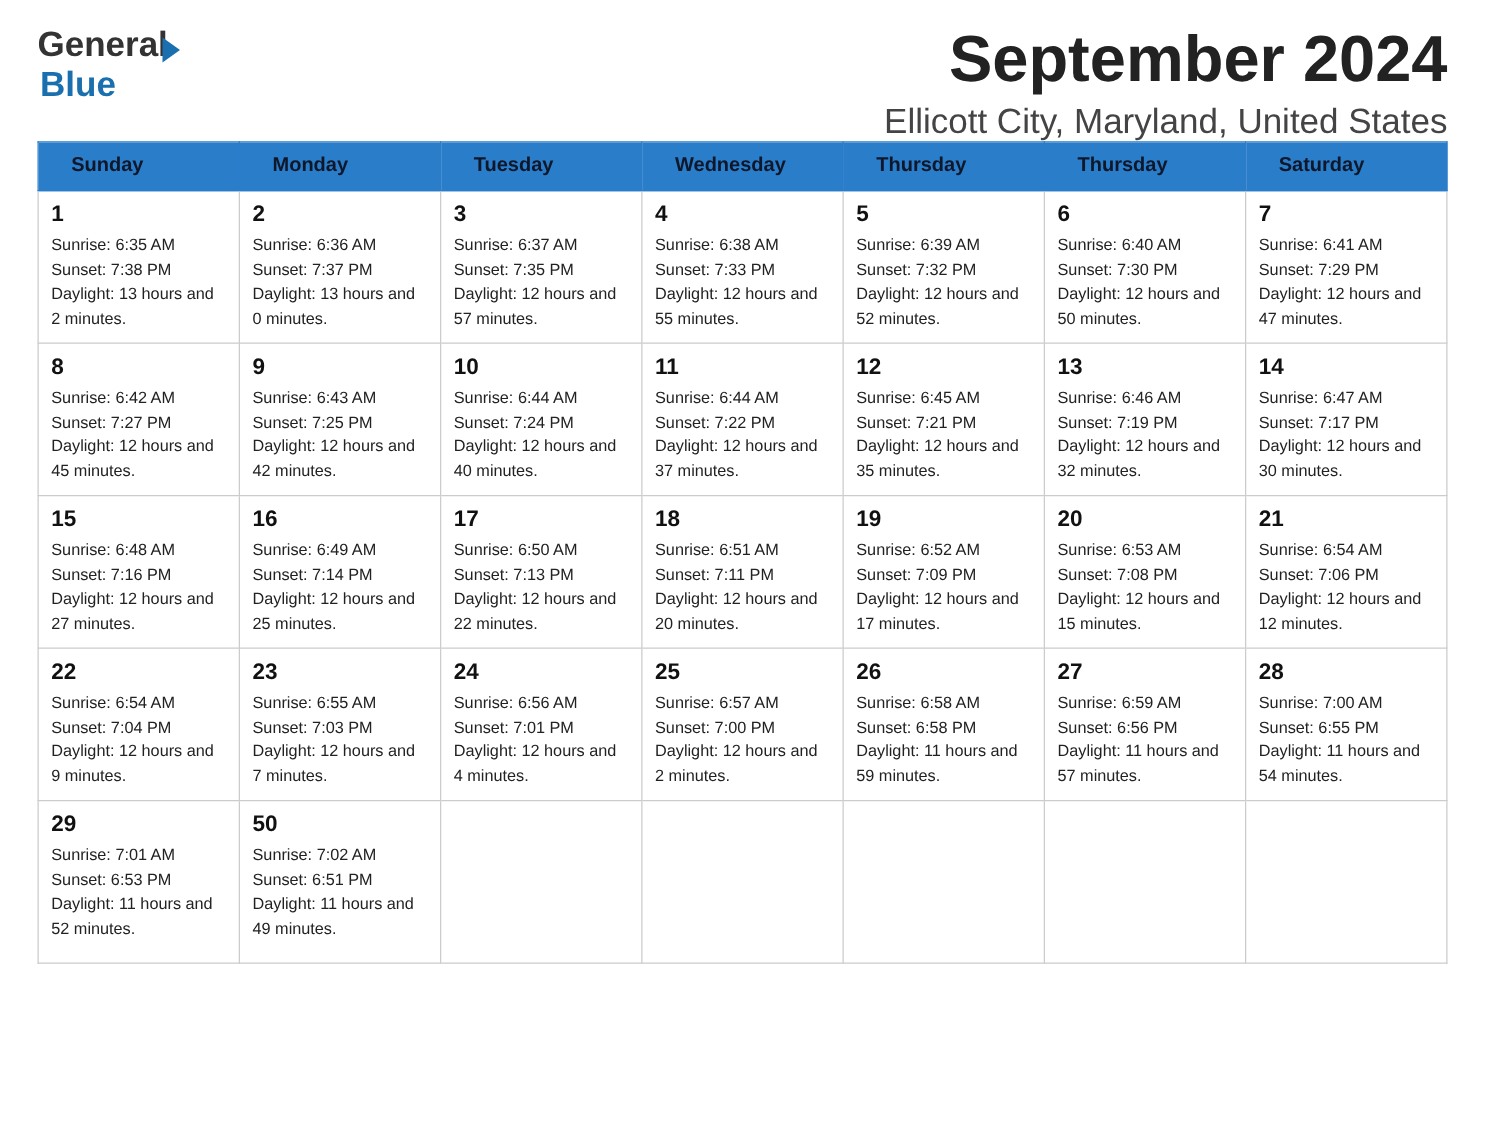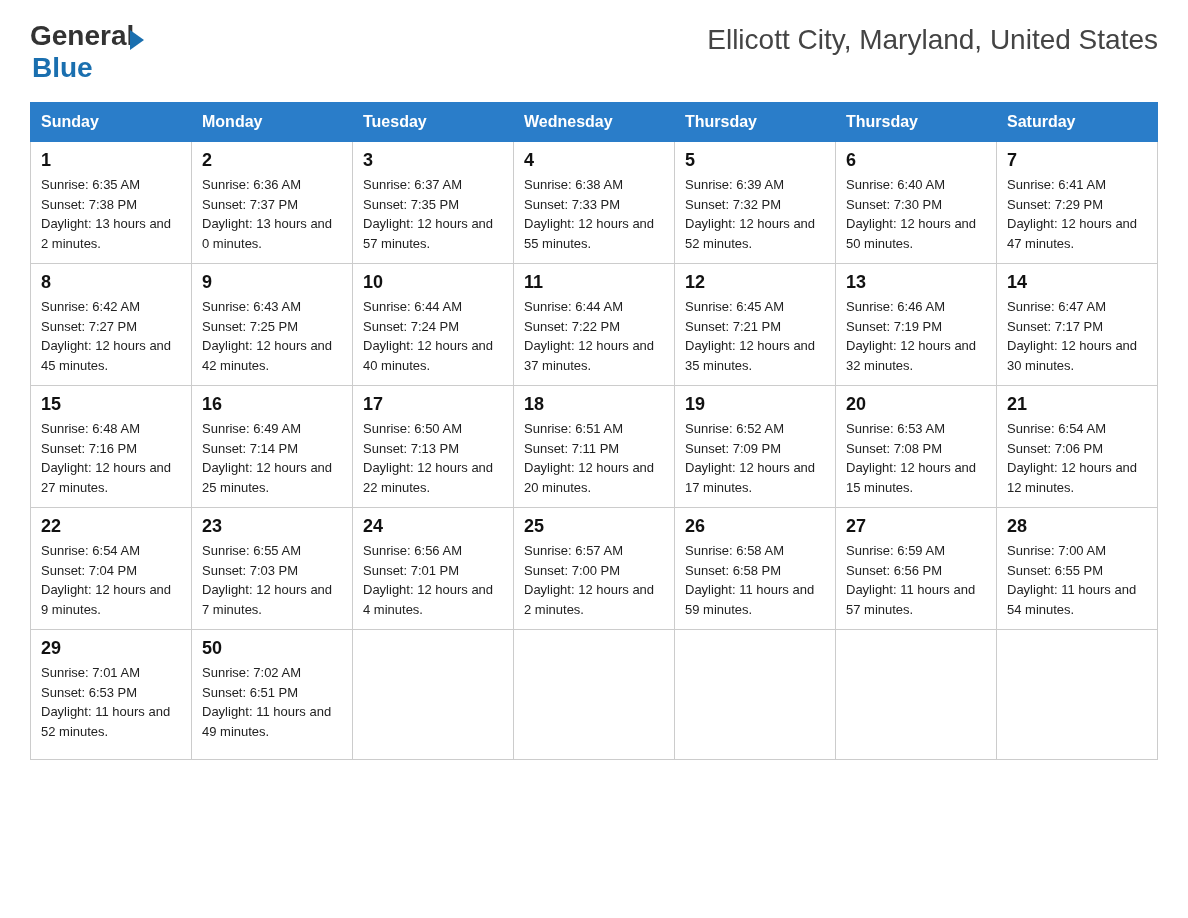--- a/index.html
+++ b/index.html
@@ -7,21 +7,20 @@
       font-family: Arial, sans-serif;
       background: #fff;
       padding: 20px 30px;
       width: 1188px;
       min-height: 918px;
     }
     .header {
       display: flex;
       justify-content: space-between;
       align-items: flex-start;
-      margin-bottom: 18px;
     }
     .logo-text-general {
       font-size: 28px;
       font-weight: bold;
       color: #333;
     }
     .logo-text-blue {
       font-size: 28px;
       font-weight: bold;
       color: #1a6faf;
@@ -49,24 +48,24 @@
       color: #444;
       margin-top: 4px;
     }
     table {
       width: 100%;
       border-collapse: collapse;
       table-layout: fixed;
     }
     thead tr th {
       background-color: #2a7dc9;
-      color: #ffffff;
+      color: #0f172a;
       font-size: 16px;
       font-weight: bold;
-      padding: 10px 10px;
+      padding: 10px 26px;
       text-align: left;
       border: 1px solid #2a7dc9;
     }
     tbody tr td {
       vertical-align: top;
       padding: 8px 10px 10px 10px;
       border: 1px solid #ccc;
       font-size: 13px;
       color: #222;
       height: 110px;
@@ -112,20 +111,21 @@
   <div class="logo-wrapper">
     <div class="logo-line1">
       <span class="logo-text-general">General</span>
       <div class="logo-arrow"></div>
     </div>
     <div class="logo-line2">
       <span class="logo-text-blue">Blue</span>
     </div>
   </div>
   <div class="title-block">
+    <div class="month-year">September 2024</div>
     <div class="location">Ellicott City, Maryland, United States</div>
   </div>
 </div>
 
 <table>
   <thead>
     <tr>
     <th>Sunday</th>
         <th>Monday</th>
         <th>Tuesday</th>

